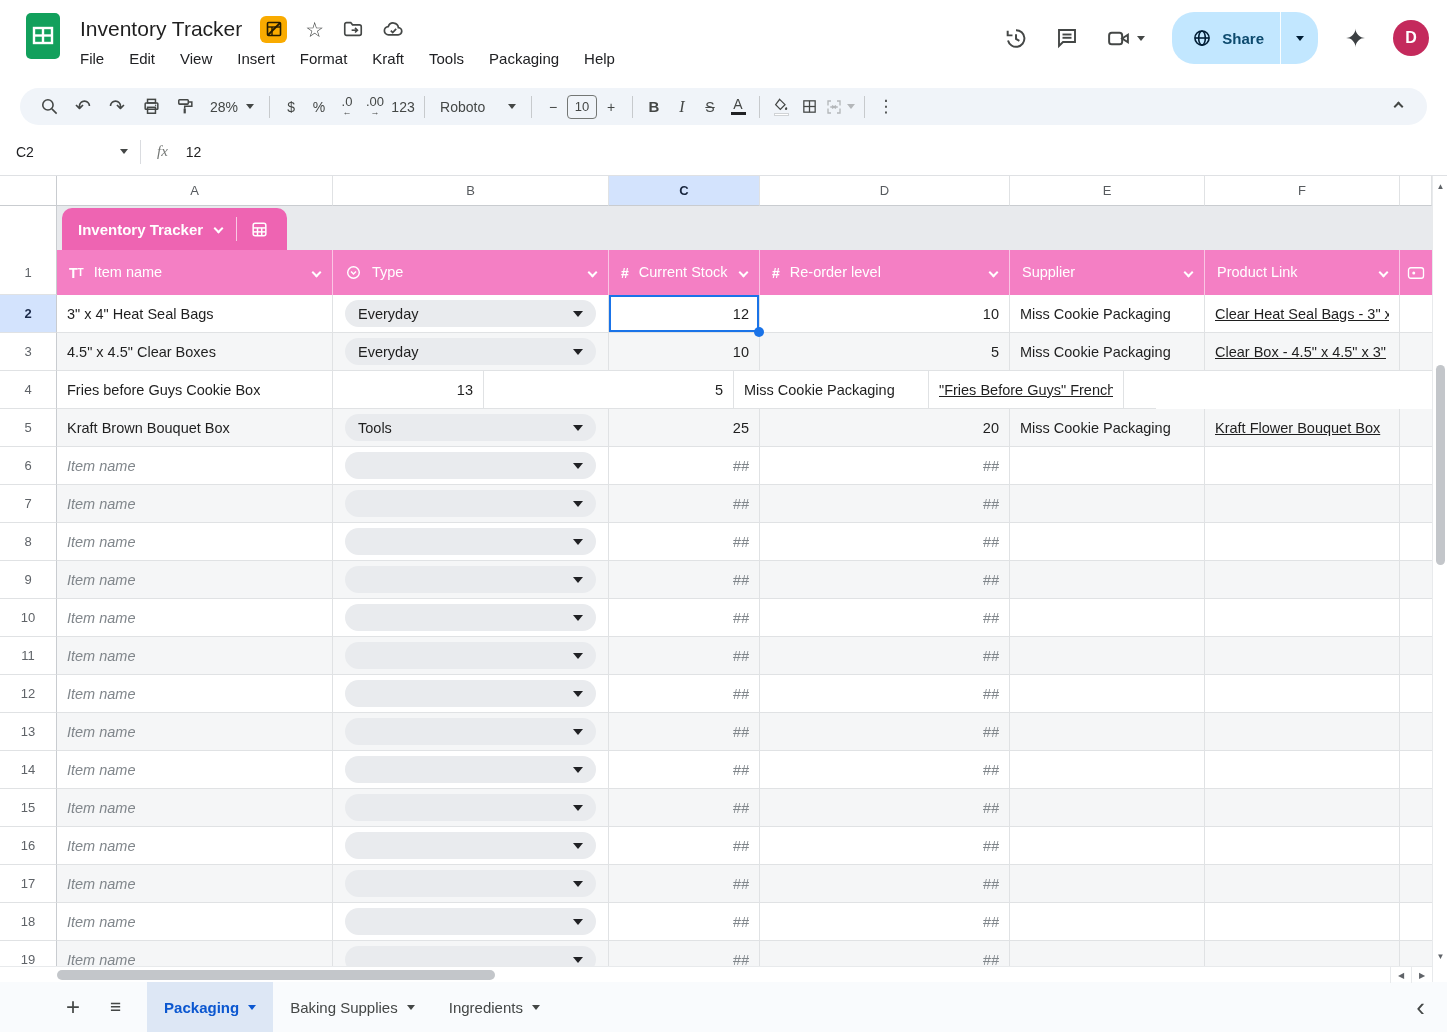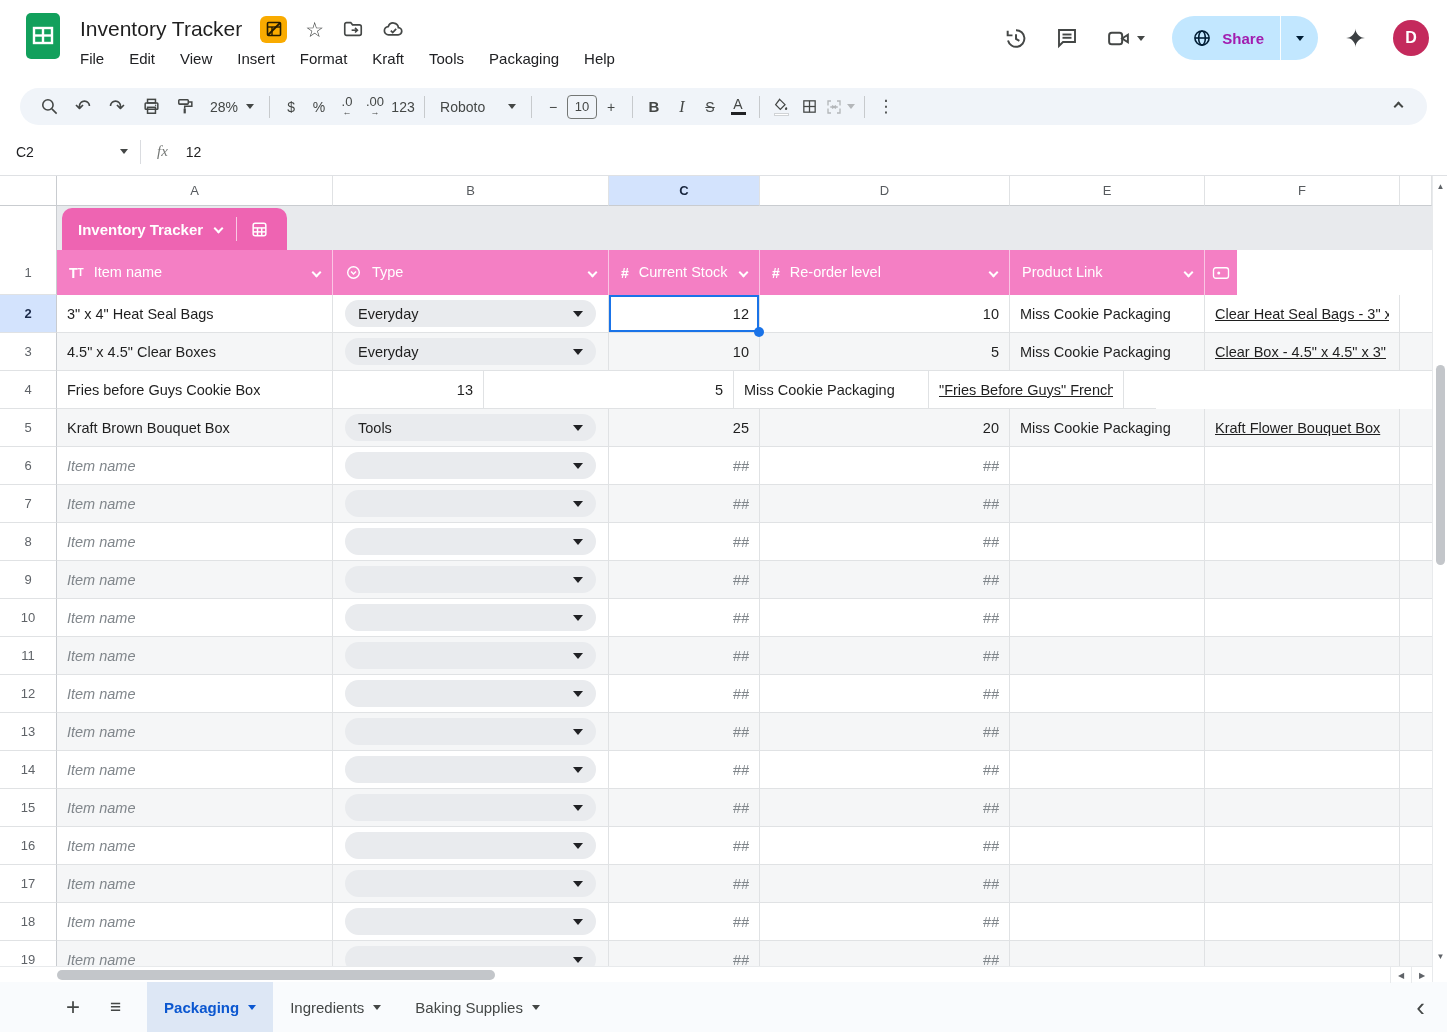--- a/index.html
+++ b/index.html
@@ -11,21 +11,21 @@
   .logo{position:absolute;left:26px;top:13px;cursor:pointer}
   .titleblock{position:absolute;left:80px;top:13px}
   .titlerow{display:flex;align-items:center;gap:18px;height:32px}
   .doctitle{font-size:21px;color:#1f1f1f}
   .badge{width:27px;height:27px;border-radius:6px;background:#f9ab00;display:flex;align-items:center;justify-content:center}
   .tico{color:#444746;display:flex;align-items:center}
   .star{font-size:21px;line-height:21px}
   .menurow{display:flex;gap:25px;margin-top:5px;font-size:15px;color:#202124}
   .menuitem{cursor:pointer}
   .topright{position:absolute;right:18px;top:16px;height:44px;display:flex;align-items:center;gap:27px}
-  .sharepill{display:flex;align-items:center;height:44px;border-radius:22px;background:var(--share-bg);color:#a21caf}
+  .sharepill{display:flex;align-items:center;height:52px;border-radius:22px;background:var(--share-bg);color:#0c4a6e}
   .sharemain{display:flex;align-items:center;gap:10px;padding:0 16px 0 20px;height:100%}
   .sharelabel{font-size:15px;font-weight:600}
   .sharedrop{width:38px;height:100%;display:flex;align-items:center;justify-content:center;border-left:1px solid rgba(255,255,255,.9)}
   .avatar{width:36px;height:36px;border-radius:50%;background:var(--avatar-bg);color:#fff;display:flex;align-items:center;justify-content:center;font-size:16px;font-weight:600}
   .sparkle{font-size:25px;color:#3c4043}
   .camgroup{display:flex;align-items:center;gap:6px}
 
   .tri{width:0;height:0;border-left:4px solid transparent;border-right:4px solid transparent;border-top:5px solid currentColor;display:inline-block}
   .chev{width:7px;height:7px;border-right:2px solid currentColor;border-bottom:2px solid currentColor;transform:rotate(45deg);display:inline-block}
   .chevup{transform:rotate(-135deg)}
@@ -377,20 +377,24 @@
           <span class="hicon">#</span>
           <span class="hlabel">Current Stock</span>
           <span class="chev hchev"></span>
         </div>
         <div class="hcell" style="width: 250px;">
           <span class="hicon">#</span>
           <span class="hlabel">Re-order level</span>
           <span class="chev hchev"></span>
         </div>
         <div class="hcell" style="width: 195px;">
+          <span class="hlabel">Supplier</span>
+          <span class="chev hchev"></span>
+        </div>
+        <div class="hcell" style="width: 195px;">
           <span class="hlabel">Product Link</span>
           <span class="chev hchev"></span>
         </div>
         <div class="hcell gstub">
           <span>
             <svg width="18" height="14" viewBox="0 0 24 18" fill="none" stroke="#fff" stroke-width="1.8">
               <rect x="2" y="2" width="20" height="14" rx="3"></rect>
               <circle cx="9" cy="9" r="2" fill="#fff" stroke="none"></circle>
             </svg>
           </span>
@@ -802,24 +806,24 @@
 
   <footer class="tabbar">
     <span class="addbtn">+</span>
     <span class="allsheets">≡</span>
     <div class="tabs" id="tabs">
         <div class="tab active">
           <span class="tablabel">Packaging</span>
           <span class="tri"></span>
         </div>
         <div class="tab">
+          <span class="tablabel">Baking Supplies</span>
+          <span class="tri"></span>
+        </div>
+        <div class="tab">
           <span class="tablabel">Ingredients</span>
-          <span class="tri"></span>
-        </div>
-        <div class="tab">
-          <span class="tablabel">Baking Supplies</span>
           <span class="tri"></span>
         </div>
       </div>
     <span class="sidechev">‹</span>
   </footer>
 
 </div>
 
 </body></html>

